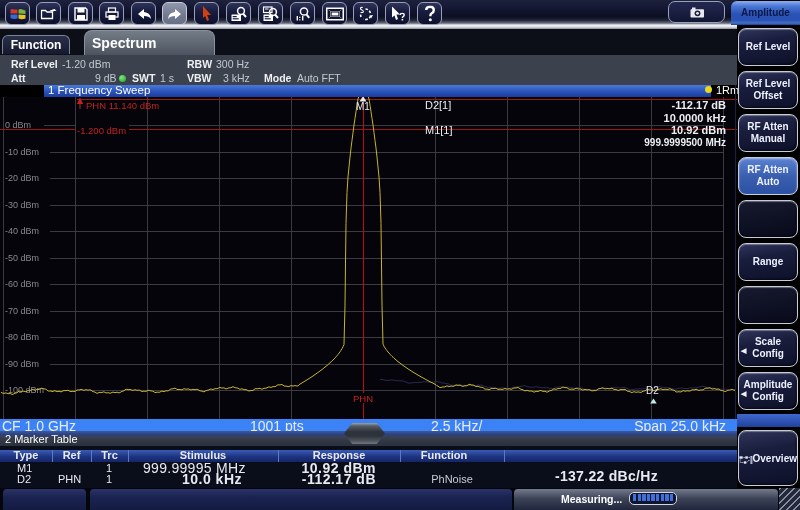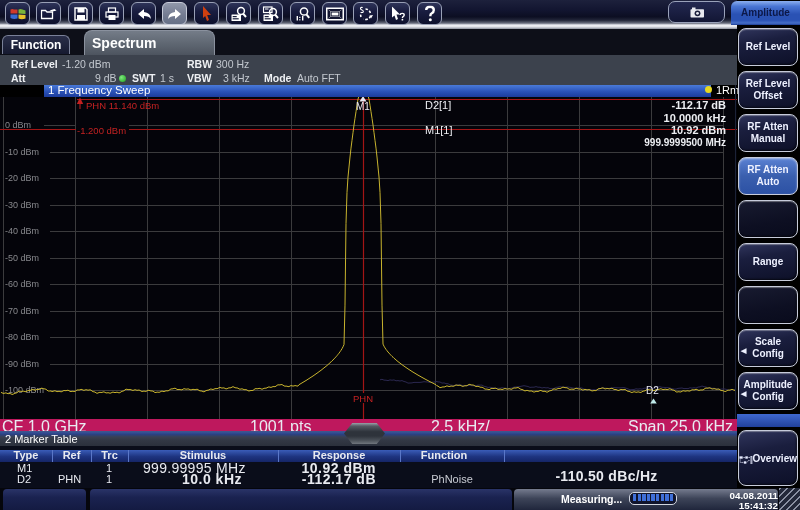--- a/index.html
+++ b/index.html
@@ -234,21 +234,21 @@
  <div class="abs" style="left:425px;top:2px;color:#eceef2;font-size:11px;">D2[1]</div>
  <div class="abs" style="right:11px;top:2px;color:#eceef2;font-size:11px;font-weight:bold;">-112.17 dB</div>
  <div class="abs" style="right:11px;top:14.5px;color:#eceef2;font-size:11px;font-weight:bold;">10.0000 kHz</div>
  <div class="abs" style="left:425px;top:27px;color:#eceef2;font-size:11px;">M1[1]</div>
  <div class="abs" style="right:11px;top:27px;color:#eceef2;font-size:11px;font-weight:bold;">10.92 dBm</div>
  <div class="abs" style="right:11px;top:39.5px;color:#eceef2;font-size:10px;font-weight:bold;">999.9999500 MHz</div>
 </div>
 
 <div class="abs" style="left:735px;top:85px;width:1px;height:346px;background:#1c2338;"></div>
 
-<div class="abs" style="left:0;top:419px;width:737px;height:12px;background:#be185d;color:#e9ebf2;font-size:16px;">
+<div class="abs" style="left:0;top:419px;width:737px;height:12px;background:#3b82f6;color:#e9ebf2;font-size:14px;">
  <div class="abs" style="left:2px;top:-1px;">CF 1.0 GHz</div>
  <div class="abs" style="left:250px;top:-1px;">1001 pts</div>
  <div class="abs" style="left:431px;top:-1px;">2.5 kHz/</div>
  <div class="abs" style="left:628px;top:-1px;width:98px;text-align:right;">Span 25.0 kHz</div>
 </div>
 
 <div class="abs" style="left:0;top:431px;width:737px;height:15px;background:linear-gradient(180deg,#41598a 0%,#344e94 12%,#2a4184 22%,#3a4052 40%,#323845 62%,#2b303c 100%);color:#fff;font-size:11px;">
  <div class="abs" style="left:5px;top:2px;">2 Marker Table</div>
 </div>
 
@@ -273,32 +273,31 @@
  <div class="abs" style="left:106px;top:16px;">1</div>
  <div class="abs" style="left:143px;top:14px;width:99px;text-align:right;font-weight:normal;font-size:14px;letter-spacing:0.3px;">999.99995 MHz</div>
  <div class="abs" style="left:282px;top:14px;width:94px;text-align:right;font-weight:bold;font-size:14px;letter-spacing:0.5px;">10.92 dBm</div>
 
  <div class="abs" style="left:17px;top:27px;">D2</div>
  <div class="abs" style="left:58px;top:27px;">PHN</div>
  <div class="abs" style="left:106px;top:27px;">1</div>
  <div class="abs" style="left:143px;top:25px;width:99px;text-align:right;font-weight:bold;font-size:14px;letter-spacing:0.5px;">10.0 kHz</div>
  <div class="abs" style="left:282px;top:25px;width:94px;text-align:right;font-weight:bold;font-size:14px;letter-spacing:0.5px;">-112.17 dB</div>
  <div class="abs" style="left:400px;top:27px;width:104px;text-align:center;color:#c9ccd4;">PhNoise</div>
- <div class="abs" style="left:499px;top:22px;width:215px;text-align:center;font-weight:bold;font-size:14px;letter-spacing:0.3px;">-110.50 dBc/Hz</div>
+ <div class="abs" style="left:499px;top:22px;width:215px;text-align:center;font-weight:bold;font-size:14px;letter-spacing:0.3px;">-137.22 dBc/Hz</div>
 </div>
 
 <div class="abs" style="left:0;top:488px;width:800px;height:22px;background:#05060c;"></div>
 <div class="abs" style="left:3px;top:489px;width:83px;height:21px;border-radius:4px 4px 0 0;background:linear-gradient(180deg,#2a3468 0%,#1a2250 40%,#141b42 100%);"></div>
 <div class="abs" style="left:90px;top:489px;width:422px;height:21px;border-radius:4px 4px 0 0;background:linear-gradient(180deg,#2a3468 0%,#1a2250 40%,#141b42 100%);"></div>
 <div class="abs" style="left:514px;top:489px;width:264px;height:21px;border-radius:4px 4px 0 0;background:linear-gradient(180deg,#757b8e 0%,#3d4458 45%,#20263c 100%);">
  <div class="abs" style="left:47px;top:4px;color:#fff;font-weight:bold;font-size:10.5px;">Measuring...</div>
  <div class="abs" style="left:115px;top:2.5px;width:48px;height:13px;border:1.6px solid #d2d6e0;border-radius:5px;background:#10142c;">
   <div class="abs" style="left:2.5px;top:1.8px;width:40px;height:6.5px;background:repeating-linear-gradient(90deg,#3f6fd8 0,#3f6fd8 3.4px,#10142c 3.4px,#10142c 4.6px);"></div>
  </div>
- <div class="abs" style="left:150px;top:0px;width:114px;color:#fff;font-weight:bold;font-size:9.8px;text-align:right;line-height:10px;padding-top:2px;">04.08.2011<br>15:41:32</div>
 </div>
 <div class="abs" style="left:779px;top:488px;width:21px;height:22px;background:repeating-linear-gradient(135deg,#8a90a2 0,#8a90a2 1.5px,#23283a 1.5px,#23283a 5px);"></div>
 
 <div class="abs" style="left:731px;top:1px;width:69px;height:24px;border-radius:6px 0 0 0;background:linear-gradient(180deg,#8cb0f0 0%,#4a76d4 22%,#2a52b4 55%,#2a52b4 80%,#466fc8 92%,#1c3d94 100%);">
  <div class="abs" style="left:0;top:6px;width:69px;text-align:center;color:#0c1848;font-weight:bold;font-size:10px;">Amplitude</div>
 </div>
 <div class="sk" style="top:28px;height:38px;">Ref Level</div>
 <div class="sk" style="top:71px;height:38px;">Ref Level<br>Offset</div>
 <div class="sk" style="top:114px;height:38px;">RF Atten<br>Manual</div>
 <div class="sk" style="top:157px;height:38px;background:linear-gradient(180deg,#5b82d4 0%,#3a5fae 50%,#2c51a4 100%);box-shadow:inset 0 1px 2px rgba(255,255,255,.5);">RF Atten<br>Auto</div>

